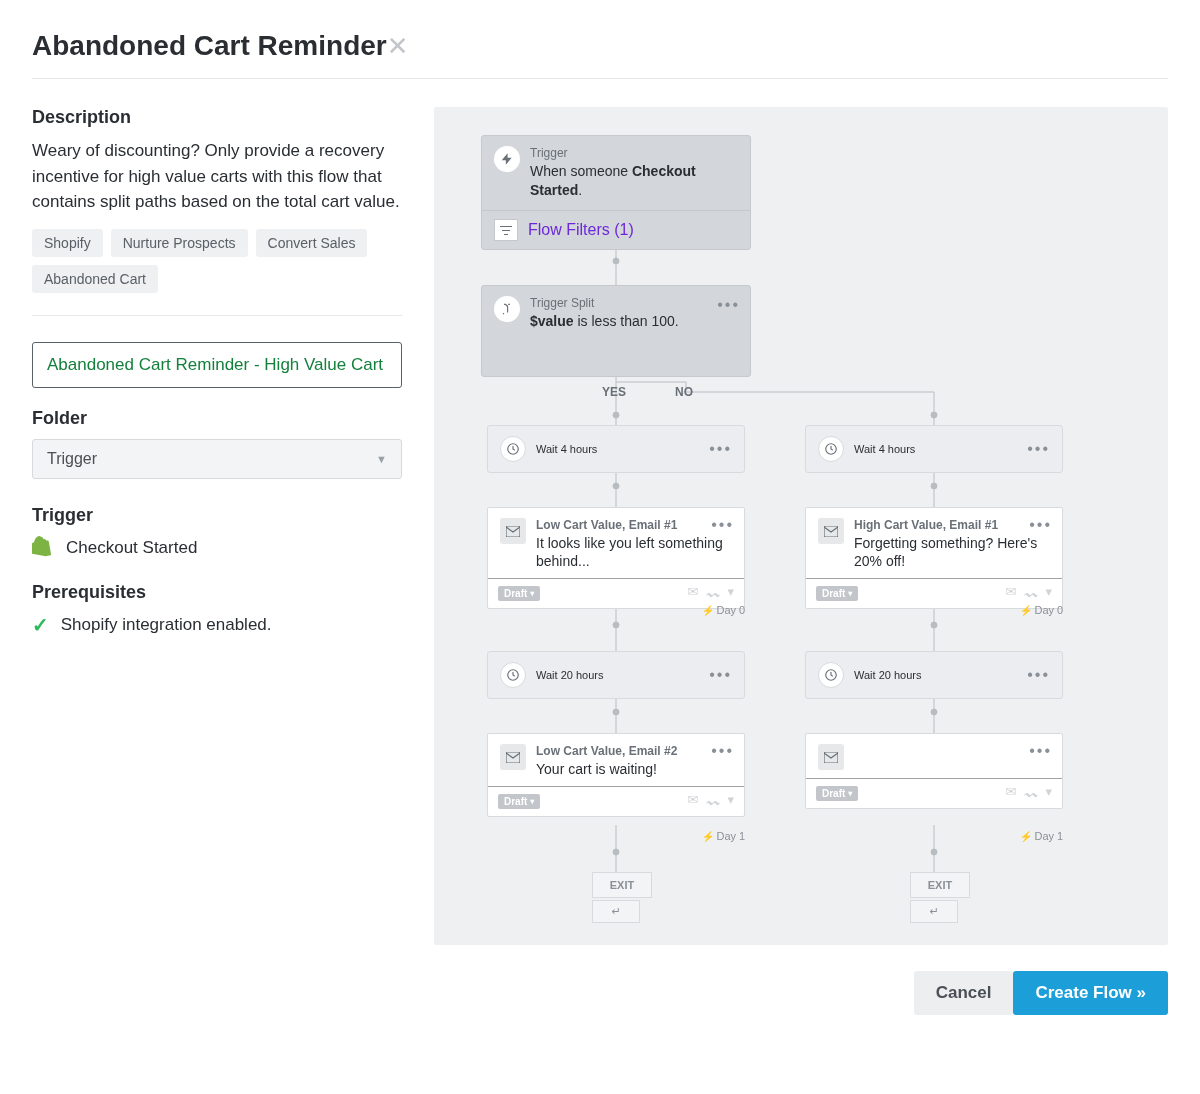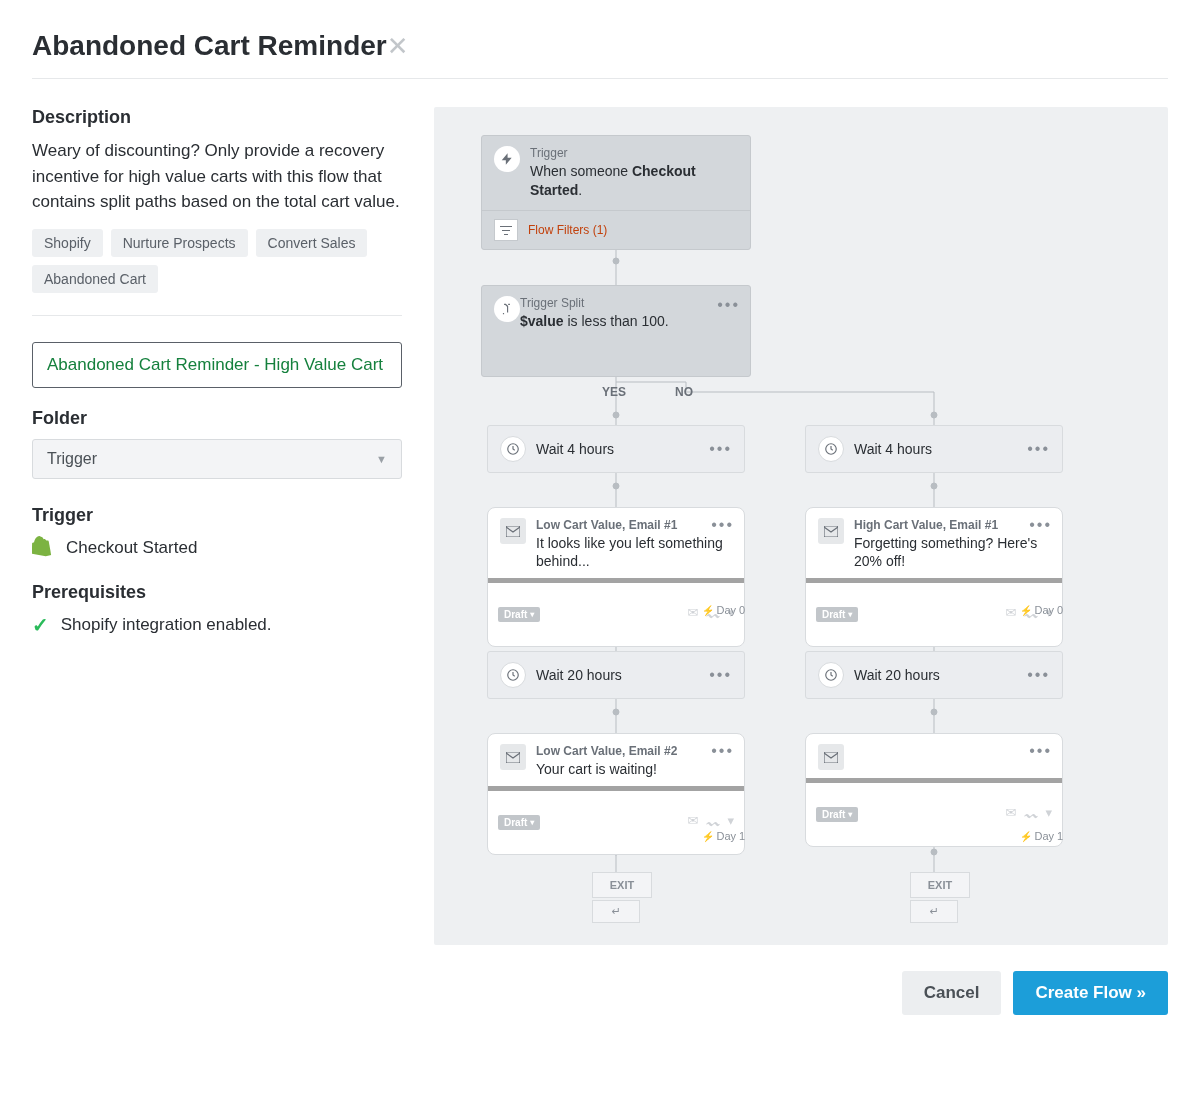--- a/index.html
+++ b/index.html
@@ -35,52 +35,52 @@
 
 .trigger-card, .split-card { width: 270px; background: #d3d7db; border-radius: 3px; border: 1px solid #c5c9cd; position: absolute; }
 .trigger-card { left: 47px; top: 28px; }
 .trigger-head { display: flex; padding: 10px 12px; gap: 10px; }
 .card-icon { width: 26px; height: 26px; background: #fff; border-radius: 50%; display: flex; align-items: center; justify-content: center; flex-shrink: 0; }
 .card-icon svg { width: 14px; height: 14px; fill: #6a7078; }
 .sq-icon { width: 24px; height: 22px; background: #fff; border: 1px solid #c5c9cd; display: flex; align-items: center; justify-content: center; flex-shrink: 0; }
 .trigger-label { font-size: 12px; color: #6a7078; margin-bottom: 2px; }
 .trigger-text-sm { font-size: 14px; color: #2a2e33; line-height: 1.35; }
 .trigger-filters { border-top: 1px solid #c5c9cd; padding: 8px 12px; display: flex; align-items: center; gap: 10px; }
-.filter-text { font-size: 12px; color: #c2410c; }
+.filter-text { font-size: 16px; color: #6d28d9; }
 
 .split-card { left: 47px; top: 178px; height: 92px; }
-.split-head { display: flex; padding: 10px 12px; align-items: flex-start; }
+.split-head { display: flex; padding: 10px 12px; gap: 10px; align-items: flex-start; }
 .ellipsis { position: absolute; right: 10px; top: 10px; color: #8a9098; font-size: 16px; letter-spacing: 2px; cursor: pointer; }
 .split-label { font-size: 12px; color: #6a7078; margin-bottom: 2px; }
 
 .branch-label { position: absolute; font-size: 12px; font-weight: 700; color: #6a7078; }
 .branch-yes { left: 168px; top: 278px; }
 .branch-no { left: 241px; top: 278px; }
 
 .wait-card { width: 258px; background: #ebedf0; border: 1px solid #d8dbde; border-radius: 3px; padding: 10px 12px; display: flex; align-items: center; gap: 10px; position: absolute; }
-.wait-text { font-size: 14px; color: #2a2e33; flex: 1; }
+.wait-text { font-size: 11px; color: #2a2e33; flex: 1; }
 .wait-ellipsis { color: #8a9098; font-size: 16px; letter-spacing: 2px; }
 
-.email-card { width: 258px; background: #fff; border: 1px solid #d8dbde; border-radius: 8px; position: absolute; }
+.email-card { width: 258px; background: #fff; border: 1px solid #d8dbde; border-radius: 2px; position: absolute; }
 .email-head { display: flex; padding: 10px 12px 8px 12px; gap: 10px; }
 .email-icon { width: 26px; height: 26px; background: #e6e8ea; border-radius: 3px; display: flex; align-items: center; justify-content: center; flex-shrink: 0; }
 .email-label { font-size: 12px; font-weight: 700; color: #6a7078; margin-bottom: 2px; }
 .email-msg { font-size: 14px; color: #2a2e33; line-height: 1.3; }
 .email-ellipsis { color: #8a9098; font-size: 16px; letter-spacing: 2px; position: absolute; right: 10px; top: 8px; }
-.email-foot { border-top: 5px solid #a3a3a3; padding: 22px 10px; display: flex; align-items: center; justify-content: space-between; }
+.email-foot { border-top: 1px solid #a3a3a3; padding: 5px 10px; display: flex; align-items: center; justify-content: space-between; }
 .draft-pill { background: #c2c6ca; color: #fff; font-size: 10px; font-weight: 700; padding: 2px 6px; border-radius: 2px; display: inline-flex; align-items: center; gap: 3px; }
 .draft-pill::after { content: "▾"; font-size: 8px; }
 .card-icons { display: flex; gap: 8px; color: #d0d3d7; font-size: 13px; }
 .day-label { position: absolute; font-size: 11px; color: #8a9098; }
 .day-label::before { content: "⚡"; margin-right: 2px; font-size: 10px; }
 
 .exit-box { width: 60px; background: #f3f4f6; border: 1px solid #d8dbde; text-align: center; font-size: 11px; font-weight: 700; color: #8a9098; padding: 6px 0; position: absolute; }
 .return-box { width: 48px; background: #f3f4f6; border: 1px solid #d8dbde; text-align: center; padding: 4px 0; position: absolute; color: #8a9098; font-size: 11px; }
 
-.footer { display: flex; justify-content: flex-end; gap: 12px; margin-top: 26px; }
+.footer { display: flex; justify-content: flex-end; margin-top: 26px; }
 .btn { padding: 12px 22px; border-radius: 3px; font-size: 17px; font-weight: 600; cursor: pointer; border: none; }
 .btn-cancel { background: #eceef0; color: #4a5056; }
 .btn-primary { background: #1c9ed9; color: #fff; }
 </style>
 </head>
 <body>
 
 <div class="modal">
   <div class="modal-header">
     <div class="modal-title">Abandoned Cart Reminder</div>

